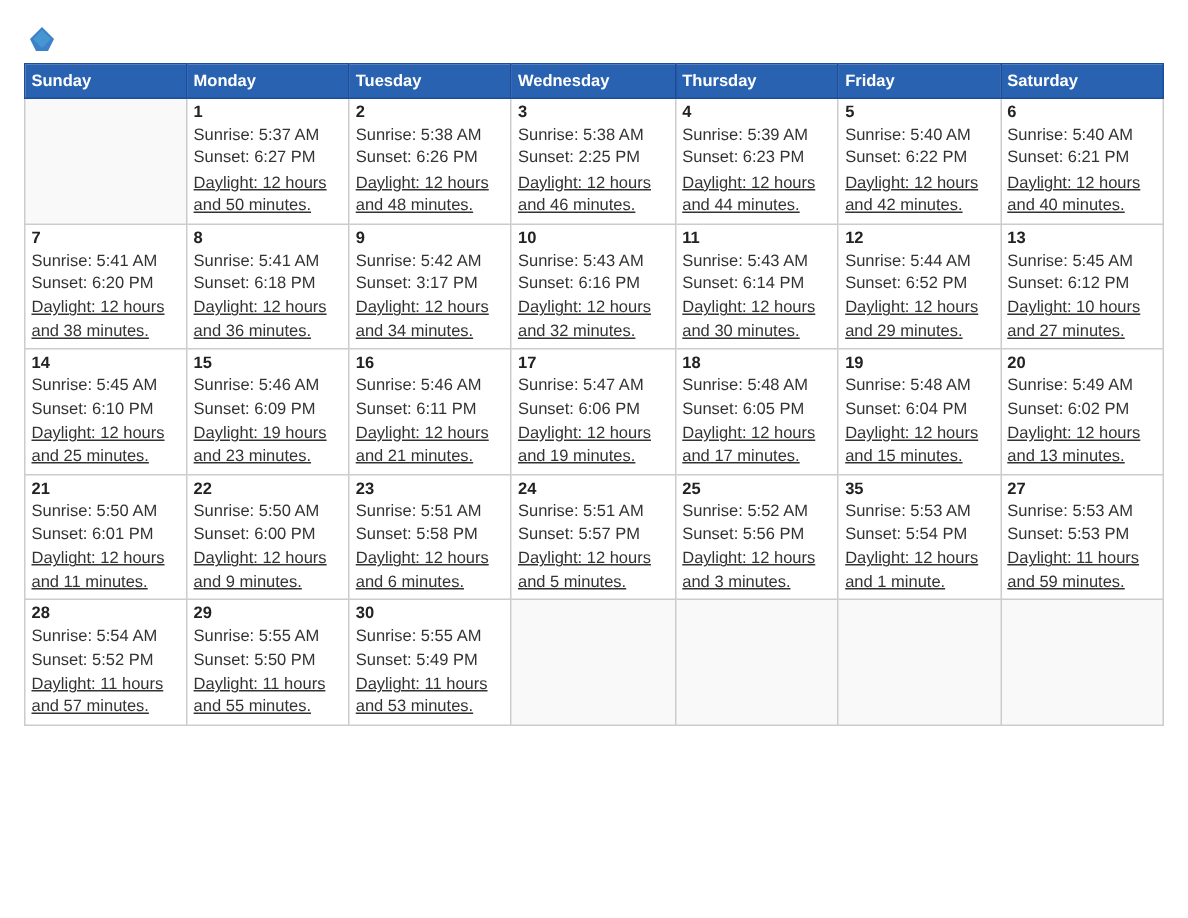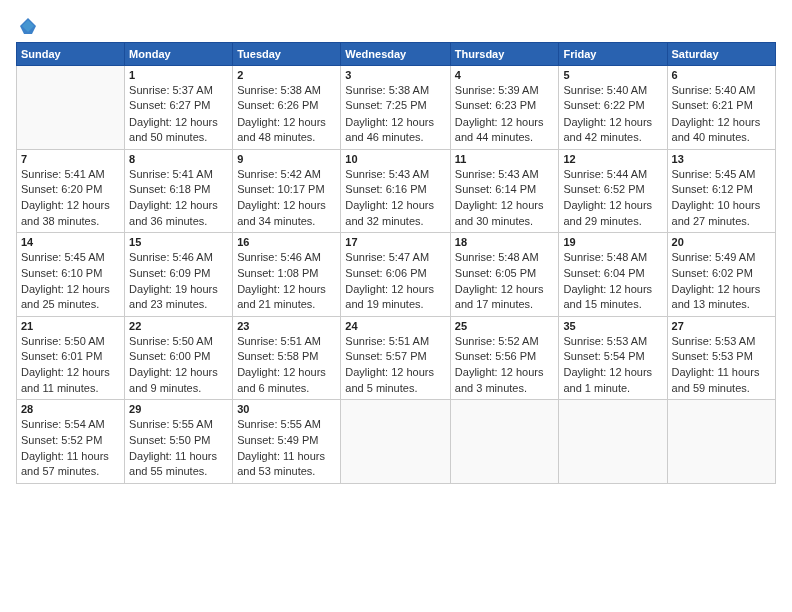--- a/index.html
+++ b/index.html
@@ -69,20 +69,21 @@
       margin-bottom: 2px;
       color: #222;
     }
     .day-info {
       font-size: 11px;
       color: #333;
       line-height: 1.4;
     }
     .day-info .daylight {
       margin-top: 1px;
+      text-decoration: underline;
     }
   </style>
 </head>
 <body>
 
 <div class="page">
   <div class="header">
     <div class="logo">
       <div style="display:flex;align-items:center;gap:2px;">
         <span style="font-size:17px;font-weight:bold;color:#555;"></span>
@@ -127,21 +128,21 @@
           <div class="day-info">
             <div>Sunrise: 5:38 AM</div>
             <div>Sunset: 6:26 PM</div>
             <div class="daylight">Daylight: 12 hours and 48 minutes.</div>
           </div>
         </td>
           <td>
           <div class="day-num">3</div>
           <div class="day-info">
             <div>Sunrise: 5:38 AM</div>
-            <div>Sunset: 7:25 PM</div>
+            <div>Sunset: 2:25 PM</div>
             <div class="daylight">Daylight: 12 hours and 46 minutes.</div>
           </div>
         </td>
           <td>
           <div class="day-num">4</div>
           <div class="day-info">
             <div>Sunrise: 5:39 AM</div>
             <div>Sunset: 6:23 PM</div>
             <div class="daylight">Daylight: 12 hours and 44 minutes.</div>
           </div>
@@ -177,21 +178,21 @@
           <div class="day-info">
             <div>Sunrise: 5:41 AM</div>
             <div>Sunset: 6:18 PM</div>
             <div class="daylight">Daylight: 12 hours and 36 minutes.</div>
           </div>
         </td>
           <td>
           <div class="day-num">9</div>
           <div class="day-info">
             <div>Sunrise: 5:42 AM</div>
-            <div>Sunset: 10:17 PM</div>
+            <div>Sunset: 3:17 PM</div>
             <div class="daylight">Daylight: 12 hours and 34 minutes.</div>
           </div>
         </td>
           <td>
           <div class="day-num">10</div>
           <div class="day-info">
             <div>Sunrise: 5:43 AM</div>
             <div>Sunset: 6:16 PM</div>
             <div class="daylight">Daylight: 12 hours and 32 minutes.</div>
           </div>
@@ -235,21 +236,21 @@
           <div class="day-info">
             <div>Sunrise: 5:46 AM</div>
             <div>Sunset: 6:09 PM</div>
             <div class="daylight">Daylight: 19 hours and 23 minutes.</div>
           </div>
         </td>
           <td>
           <div class="day-num">16</div>
           <div class="day-info">
             <div>Sunrise: 5:46 AM</div>
-            <div>Sunset: 1:08 PM</div>
+            <div>Sunset: 6:11 PM</div>
             <div class="daylight">Daylight: 12 hours and 21 minutes.</div>
           </div>
         </td>
           <td>
           <div class="day-num">17</div>
           <div class="day-info">
             <div>Sunrise: 5:47 AM</div>
             <div>Sunset: 6:06 PM</div>
             <div class="daylight">Daylight: 12 hours and 19 minutes.</div>
           </div>

